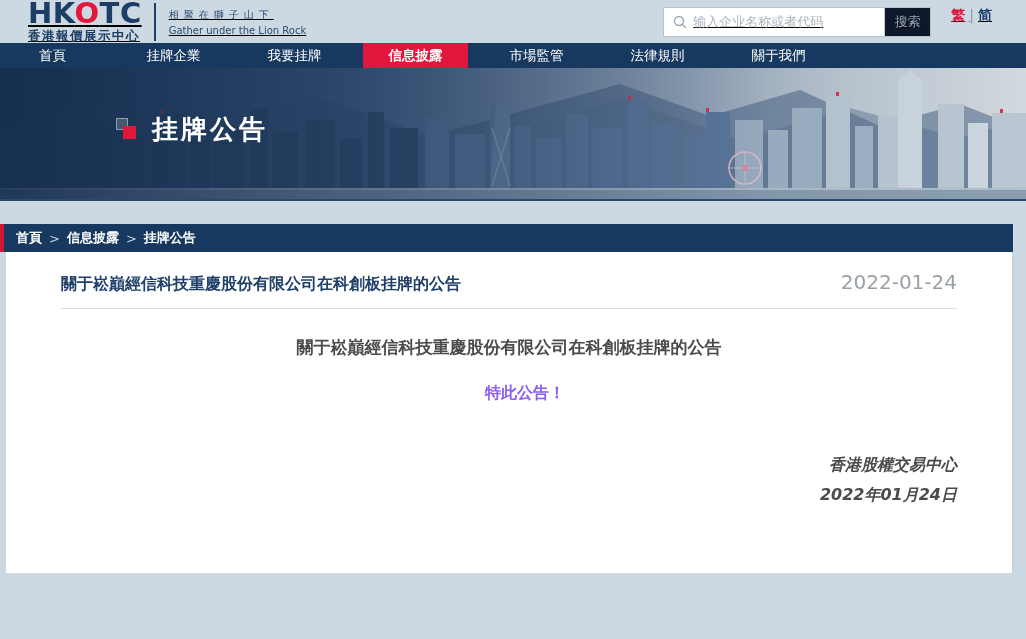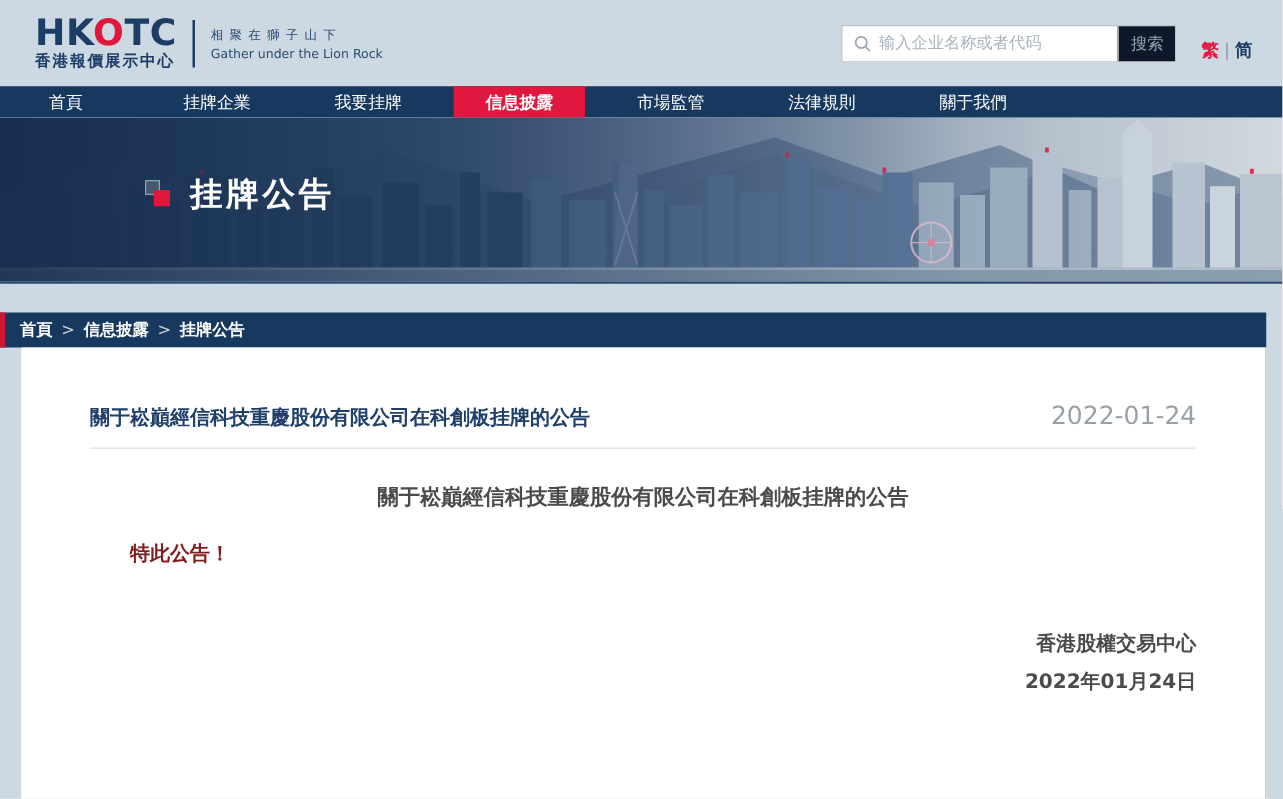--- a/index.html
+++ b/index.html
@@ -3,29 +3,29 @@
 <meta charset="utf-8">
 <style>
   * { box-sizing: border-box; margin: 0; padding: 0; }
   html,body { width:1026px; height:639px; overflow:hidden; }
   body {
     font-family:"DejaVu Sans","Liberation Sans",sans-serif;
     background:#ccd8e2;
     position:relative;
   }
   
-  .topbar{ height:69px; background:#ccd8e2; display:flex; align-items:center; padding-left:28px; }
+  .topbar{ height:43px; background:#ccd8e2; display:flex; align-items:center; padding-left:28px;text-decoration:underline; }
   .logo{ display:flex; flex-direction:column; cursor:pointer; }
   .logo-main{ font-size:29px; font-weight:bold; color:#1c3d66; line-height:28px; letter-spacing:0.5px; }
   .logo-main .o{ color:#e2173d; }
   .logo-sub{ font-size:12.5px; font-weight:bold; color:#1c3d66; letter-spacing:1.5px; margin-top:1px; }
   .logo-divider{ width:2px; height:38px; background:#1c3d66; margin:0 13px 0 12px; }
   .slogan-cn{ font-size:10px; color:#2b4c70; letter-spacing:5px; }
   .slogan-en{ font-size:10px; color:#2b4c70; margin-top:3px; }
-  .header-right{ margin-left:auto; display:flex; align-items:flex-end; padding-right:24px; }
+  .header-right{ margin-left:auto; display:flex; align-items:flex-start; padding-right:34px; }
   .search-box{ display:flex; align-items:center; width:268px; height:30px; background:#fff; border:1px solid #b8c3ce; }
   .search-box svg{ margin:0 5px 0 8px; flex:none; }
   .search-input{ border:none; outline:none; flex:1; min-width:0; font-size:13px; color:#333; font-family:inherit; }
   .search-input::placeholder{ color:#a9b4bf; }
   .search-btn{ width:46px; height:100%; border:none; border-left:1px solid #c3ccd5; background:#0f172a;
                font-size:13px; color:#9aa6b2; font-family:inherit; cursor:pointer; }
   .lang{ margin-left:20px; font-size:14px; font-weight:bold; }
   .lang-trad{ color:#e2173d; cursor:pointer; }
   .lang-sep{ color:#8c9aa8; font-weight:normal; margin:0 4px; }
   .lang-simp{ color:#1c3d66; cursor:pointer; }
@@ -43,31 +43,31 @@
                      background:#45586d; border:1px solid #8fa0b2; }
   .banner-icon .sq2{ position:absolute; left:7px; top:8px; width:13px; height:13px; background:#e2173d; }
   .banner-title{ color:#fff; font-size:26px; font-weight:bold; letter-spacing:3px; margin-left:12px; }
   
   .crumbbar{ margin:23px 13px 0 0; height:28px; background:#17395f; border-left:4px solid #d01535;
              display:flex; align-items:center; padding-left:12px;
              color:#fff; font-size:13px; font-weight:bold; }
   .crumb{ cursor:pointer; }
   .crumb-sep{ margin:0 7px; font-weight:normal; color:#c9d2dc; }
   
-  .main{ background:#fff; margin:0 13px 0 17px; height:373px; border-right:1px solid #c3cdd6;
-         padding:42px 55px 0 55px; }
+  .main{ background:#fff; margin:0 13px 0 6px; height:321px; border-right:1px solid #c3cdd6;
+         padding:18px 55px 0 55px; }
   .article-head{ display:flex; justify-content:space-between; align-items:baseline;
                  padding-bottom:13px; border-bottom:1px solid #d9dfe5; }
   .article-title{ font-size:16px; font-weight:bold; color:#20406a; cursor:pointer; }
   .article-date{ font-size:20px; color:#9aa0a8; flex:none; margin-left:30px; }
   .article-heading{ margin-top:27px; text-align:center; font-size:17px; font-weight:bold; color:#4b4b4b; }
   .article-body{ margin-top:22px; font-size:16px; font-weight:bold; color:#4f4f4f;
                  line-height:31px; text-indent:2em; }
-  .article-closing{ margin-top:24px; font-size:16px; font-weight:bold; color:#7f1d1d; text-indent:2em; }
-  .signature{ margin-top:46px; text-align:right; font-size:16px; font-weight:bold; color:#4b4b4b; line-height:30px; }
+  .article-closing{ margin-top:24px; font-size:16px; font-weight:bold; color:#8b5cf6; text-indent:2em;text-align:center; }
+  .signature{ margin-top:46px; text-align:right; font-size:16px; font-weight:bold; color:#4b4b4b; line-height:30px;font-style:italic; }
 </style>
 </head>
 <body>
 
 <div class="topbar">
   <div class="logo">
     <div class="logo-main"><span>HK</span><span class="o">O</span><span>TC</span></div>
     <div class="logo-sub">香港報價展示中心</div>
   </div>
   <div class="logo-divider"></div>

